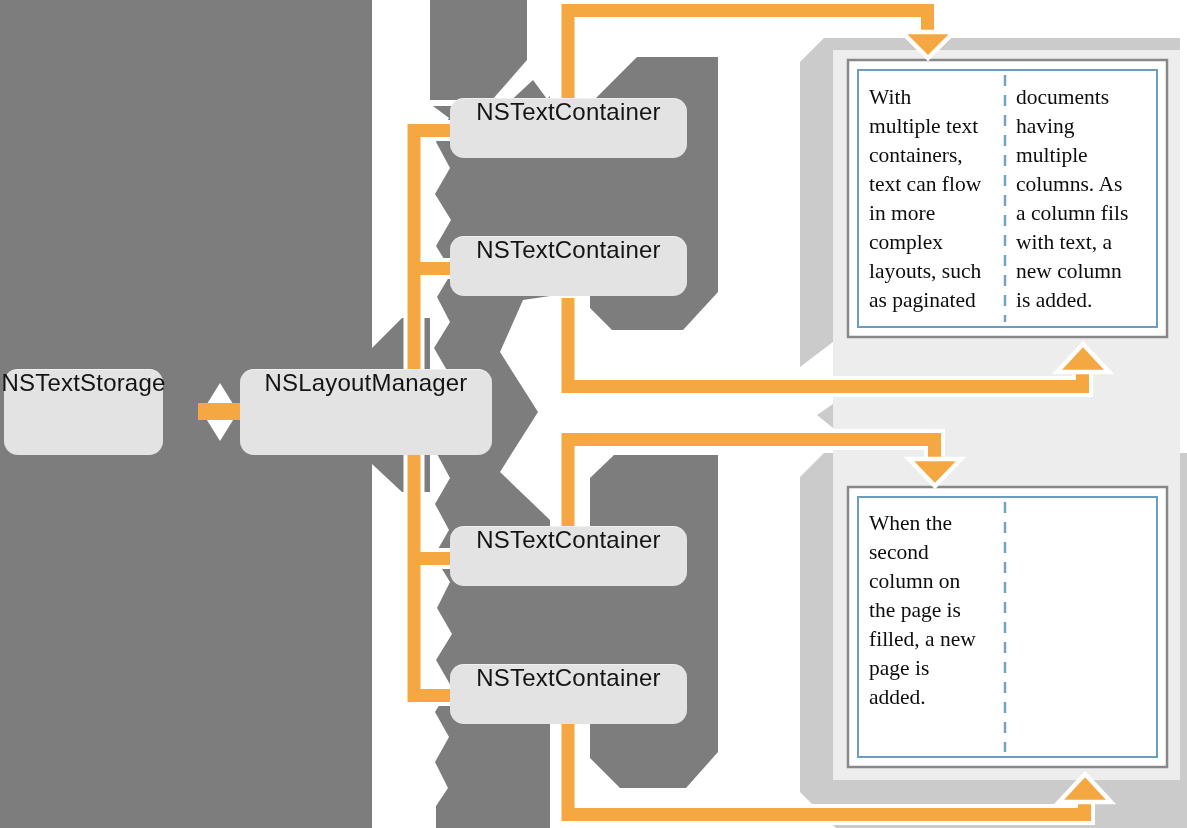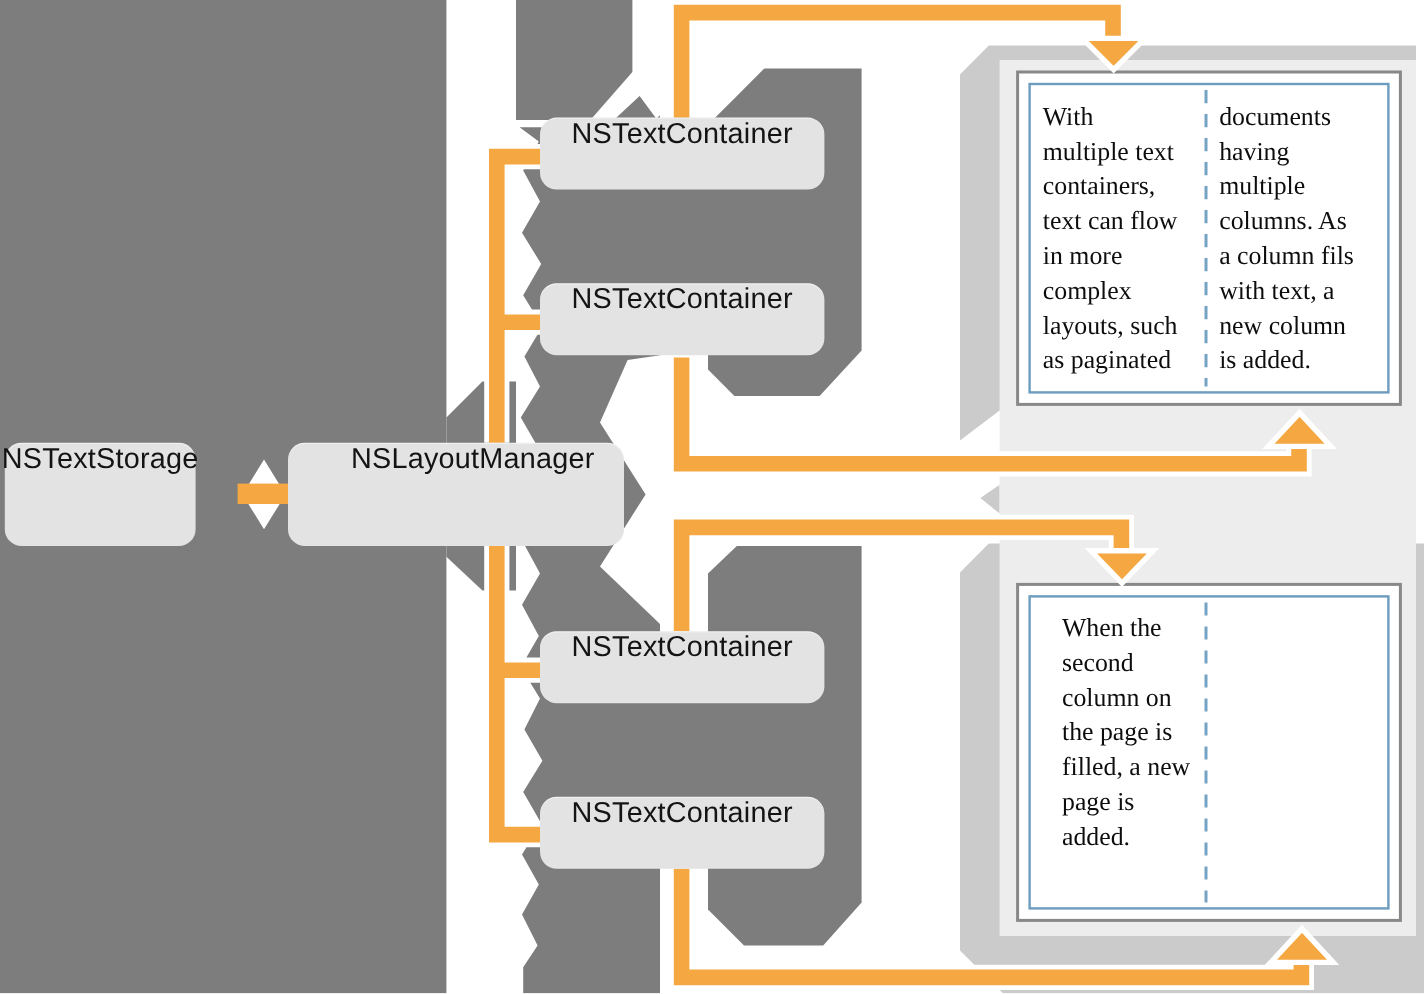--- a/index.html
+++ b/index.html
@@ -16,37 +16,37 @@
     position:absolute;
     background:#e3e3e3;
     border-radius:14px;
     display:flex;align-items:flex-start;justify-content:center;
     color:#141414;
     font-size:24px;
     letter-spacing:0.2px;
     box-shadow:inset 0 1px 0 rgba(255,255,255,0.45);
   }
   .node-storage {left:4px;  top:369px; width:159px; height:86px;}
-  .node-manager {left:240px;top:369px; width:252px; height:86px;padding-left:28px;}
+  .node-manager {left:240px;top:369px; width:252px; height:86px;}
   .node-c1{left:450px;top:98px; width:237px;height:60px;}
   .node-c2{left:450px;top:236px;width:237px;height:60px;}
   .node-c3{left:450px;top:526px;width:237px;height:60px;}
   .node-c4{left:450px;top:664px;width:237px;height:60px;}
 
   .pagetext{
     position:absolute;
     font-family:"Liberation Serif", serif;
     font-size:21.5px;
     line-height:29px;
     color:#0d0d0d;
     white-space:pre-line;
   }
   .p1c1{left:869px;top:83px; width:134px;}
   .p1c2{left:1016px;top:83px;width:142px;}
-  .p2c1{left:869px;top:509px;width:140px;margin-left:16px;}
+  .p2c1{left:869px;top:509px;width:140px;}
 </style>
 </head>
 <body>
 
 <div id="stage">
 
   <svg id="bg" width="1187" height="828" viewBox="0 0 1187 828">
 
     <g fill="#cbcbcb" stroke="none">
       <path d="M800,62 L824,38 L1180,38 L1180,342 L833,342 L800,367 Z"></path>

